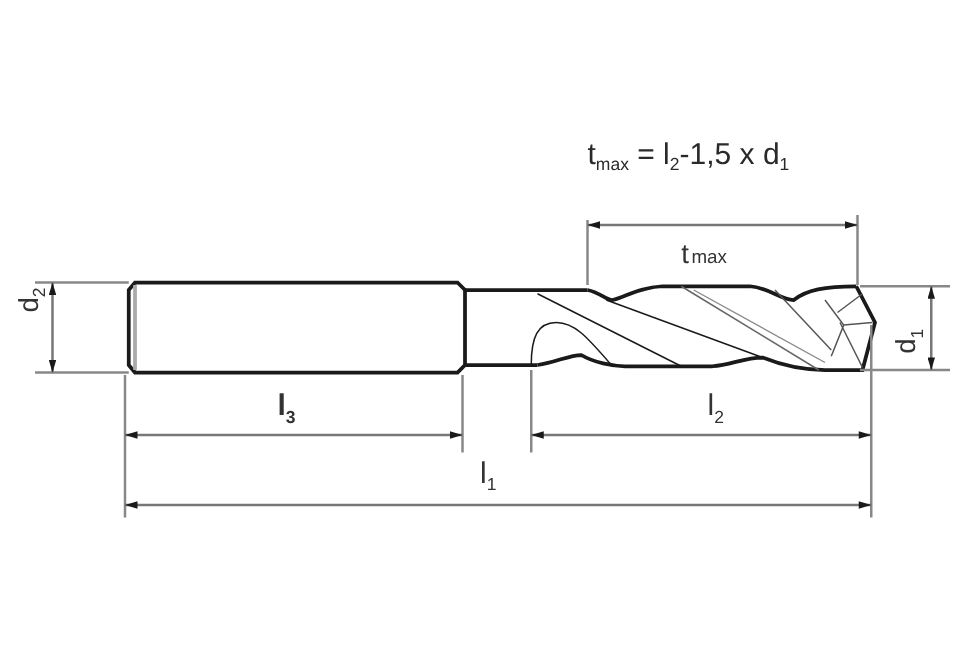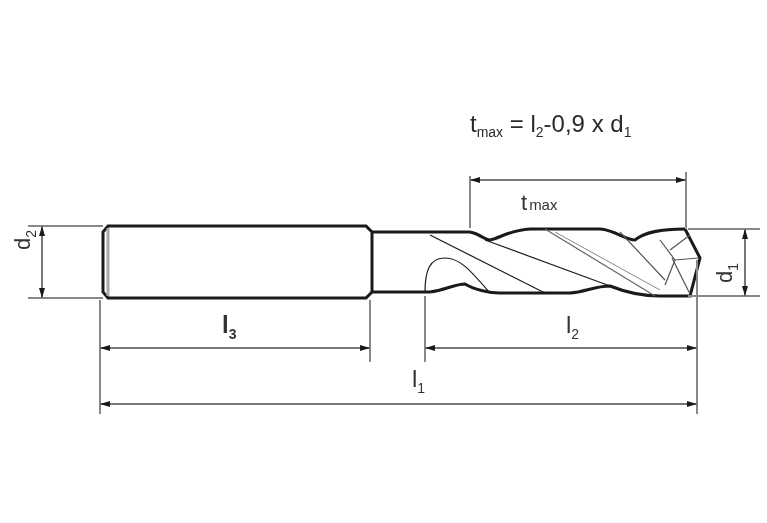--- a/index.html
+++ b/index.html
@@ -2,25 +2,25 @@
 <html><head>
 <meta charset="utf-8">
 <style>
   html, body { margin: 0; padding: 0; background: #ffffff; }
   body { width: 767px; height: 523px; position: relative; overflow: hidden;
          font-family: "Liberation Sans", sans-serif; }
   #drawing { position: absolute; left: 0; top: 0; }
   .lbl { position: absolute; color: #333; font-family: "Liberation Sans", sans-serif; line-height: 1; white-space: nowrap; }
   .formula { left: 470px; top: 112px; font-size: 24px; color: #2a2a2a; }
   .formula .sub { font-size: 14px; position: relative; top: 5px; }
-  .tmax { left: 521px; top: 192px; font-size: 22px; }
+  .tmax { left: 545px; top: 192px; font-size: 22px; }
   .tmax .sub { font-size: 15px; margin-left: 2px; }
   .l3 { left: 222px; top: 313px; font-size: 24px; font-weight: bold; }
   .l2 { left: 566px; top: 313px; font-size: 24px; }
-  .l1 { left: 412px; top: 367px; font-size: 24px; text-align: center; }
+  .l1 { left: 384px; top: 367px; font-size: 24px; text-align: center; }
   .sub2 { font-size: 14px; position: relative; top: 6px; }
   .d2 { left: 12px; top: 250px; font-size: 22px; transform: rotate(-90deg); transform-origin: left top; }
   .d1 { left: 714px; top: 283px; font-size: 22px; transform: rotate(-90deg); transform-origin: left top; }
 </style>
 </head>
 <body>
 
 <svg id="drawing" width="767" height="523" viewBox="0 0 767 523">
   <defs>
     <marker id="arr" viewBox="0 0 10 6" refX="10" refY="3" markerWidth="14" markerHeight="6" orient="auto-start-reverse" markerUnits="userSpaceOnUse">
@@ -68,21 +68,21 @@
   <g stroke="#777" stroke-width="2" fill="none">
     <line x1="100" y1="348" x2="370" y2="348" marker-start="url(#arr)" marker-end="url(#arr)"></line>
     <line x1="425" y1="348" x2="697" y2="348" marker-start="url(#arr)" marker-end="url(#arr)"></line>
     <line x1="100" y1="404" x2="697" y2="404" marker-start="url(#arr)" marker-end="url(#arr)"></line>
     <line x1="470" y1="180" x2="686" y2="180" marker-start="url(#arr)" marker-end="url(#arr)"></line>
     <line x1="42" y1="226" x2="42" y2="298" marker-start="url(#arr)" marker-end="url(#arr)"></line>
     <line x1="745" y1="229" x2="745" y2="296" marker-start="url(#arr)" marker-end="url(#arr)"></line>
   </g>
 </svg>
 
-<div class="lbl formula"><span>t</span><span class="sub">max</span><span> = l</span><span class="sub">2</span><span>-0,9 x d</span><span class="sub">1</span></div>
+<div class="lbl formula"><span>t</span><span class="sub">max</span><span> = l</span><span class="sub">2</span><span>-1,5 x d</span><span class="sub">1</span></div>
 
 <div class="lbl tmax"><span>t</span><span class="sub">max</span></div>
 
 <div class="lbl l3"><span>l</span><span class="sub2">3</span></div>
 
 <div class="lbl l2"><span>l</span><span class="sub2">2</span></div>
 
 <div class="lbl l1"><span>l</span><span class="sub2">1</span></div>
 
 <div class="lbl d2"><span>d</span><span class="sub2">2</span></div>

